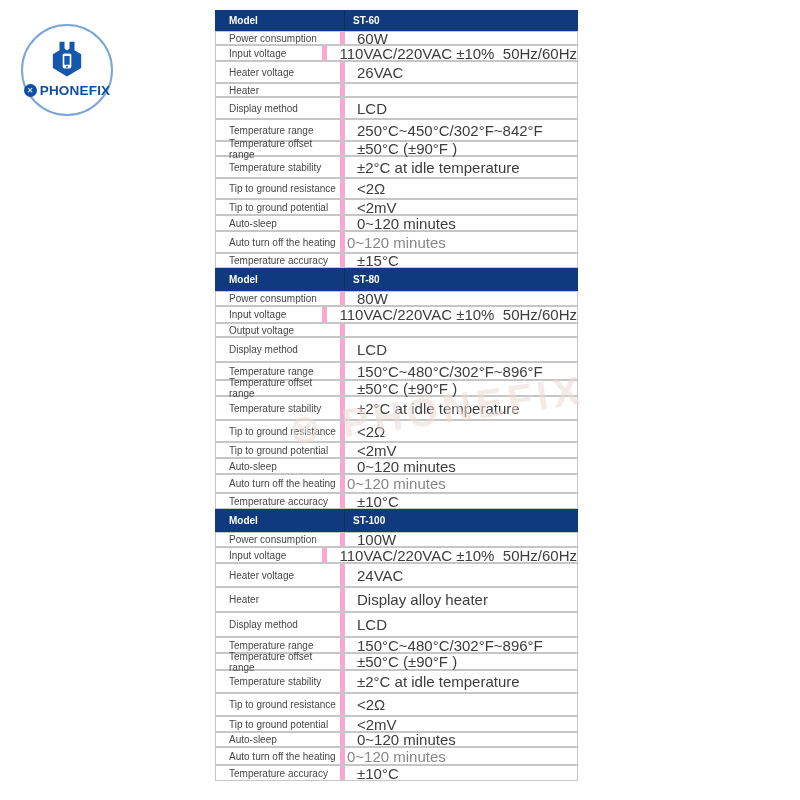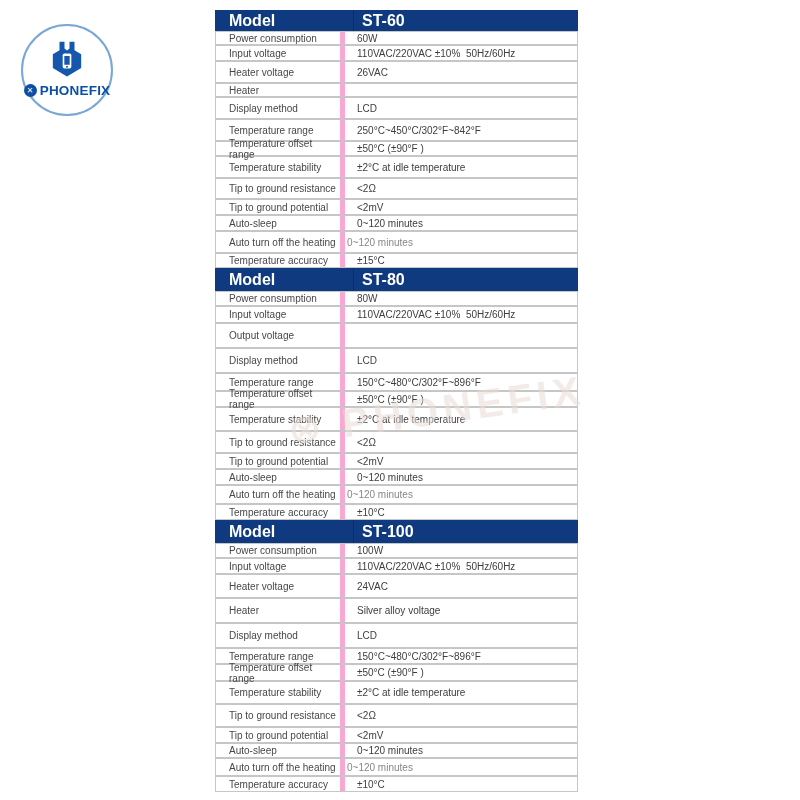--- a/index.html
+++ b/index.html
@@ -30,37 +30,37 @@
     position:absolute;left:288px;top:408px;z-index:9;pointer-events:none;
     font-size:40px;font-weight:bold;letter-spacing:5px;white-space:nowrap;
     color:#e9dcd4;opacity:.55;transform:rotate(-8deg);transform-origin:0 50%;
   }
 
   
   .tables{position:absolute;left:215px;top:10px;width:363px;z-index:1;}
   .spec-table{width:100%;}
   .hdr{
     display:flex;align-items:center;background:var(--header-bg,#0f3a80);
-    color:#fff;font-weight:bold;font-size:16px;box-sizing:border-box;
+    color:#fff;font-weight:bold;font-size:10px;box-sizing:border-box;
   }
   .hdr .c1{width:129px;padding-left:14px;box-sizing:border-box;}
   .hdr .c2{flex:1;padding-left:8px;align-self:stretch;display:flex;align-items:center;
-           border-left:1px solid rgba(0,0,0,.22);margin-left:9px;}
+           border-left:1px solid rgba(0,0,0,.22);}
   .row{
     display:flex;align-items:stretch;background:#fff;box-sizing:border-box;
     border:1px solid #c6c6c6;
   }
   .row .c1{
     width:129px;box-sizing:border-box;border-right:5px solid #f9a8d4;
     padding-left:13px;display:flex;align-items:center;
     font-size:10px;color:#474747;
   }
   .row .c2{
     flex:1;padding-left:12px;display:flex;align-items:center;
-    font-size:10px;color:#3d3d3d;white-space:nowrap;
+    font-size:15px;color:#3d3d3d;white-space:nowrap;
   }
   .row.flush .c2{padding-left:2px;color:#878787;}
 </style>
 </head>
 <body>
 
 <div class="page">
 
   <div class="logo">
     <svg width="40" height="42" viewBox="0 0 48 48">
@@ -141,21 +141,21 @@
           <div class="c2">ST-80</div>
         </div>
         <div class="row" style="height: 15px;">
           <div class="c1">Power consumption</div>
           <div class="c2">80W</div>
         </div>
         <div class="row" style="height: 17px;">
           <div class="c1">Input voltage</div>
           <div class="c2">110VAC/220VAC ±10%&nbsp; 50Hz/60Hz</div>
         </div>
-        <div class="row" style="height: 25px;">
+        <div class="row" style="height: 14px;">
           <div class="c1">Output voltage</div>
         </div>
         <div class="row" style="height: 25px;">
           <div class="c1">Display method</div>
           <div class="c2">LCD</div>
         </div>
         <div class="row" style="height: 18px;">
           <div class="c1">Temperature range</div>
           <div class="c2">150°C~480°C/302°F~896°F</div>
         </div>
@@ -200,21 +200,21 @@
         <div class="row" style="height: 16px;">
           <div class="c1">Input voltage</div>
           <div class="c2">110VAC/220VAC ±10%&nbsp; 50Hz/60Hz</div>
         </div>
         <div class="row" style="height: 24px;">
           <div class="c1">Heater voltage</div>
           <div class="c2">24VAC</div>
         </div>
         <div class="row" style="height: 25px;">
           <div class="c1">Heater</div>
-          <div class="c2">Silver alloy voltage</div>
+          <div class="c2">Display alloy heater</div>
         </div>
         <div class="row" style="height: 25px;">
           <div class="c1">Display method</div>
           <div class="c2">LCD</div>
         </div>
         <div class="row" style="height: 16px;">
           <div class="c1">Temperature range</div>
           <div class="c2">150°C~480°C/302°F~896°F</div>
         </div>
         <div class="row" style="height: 17px;">

